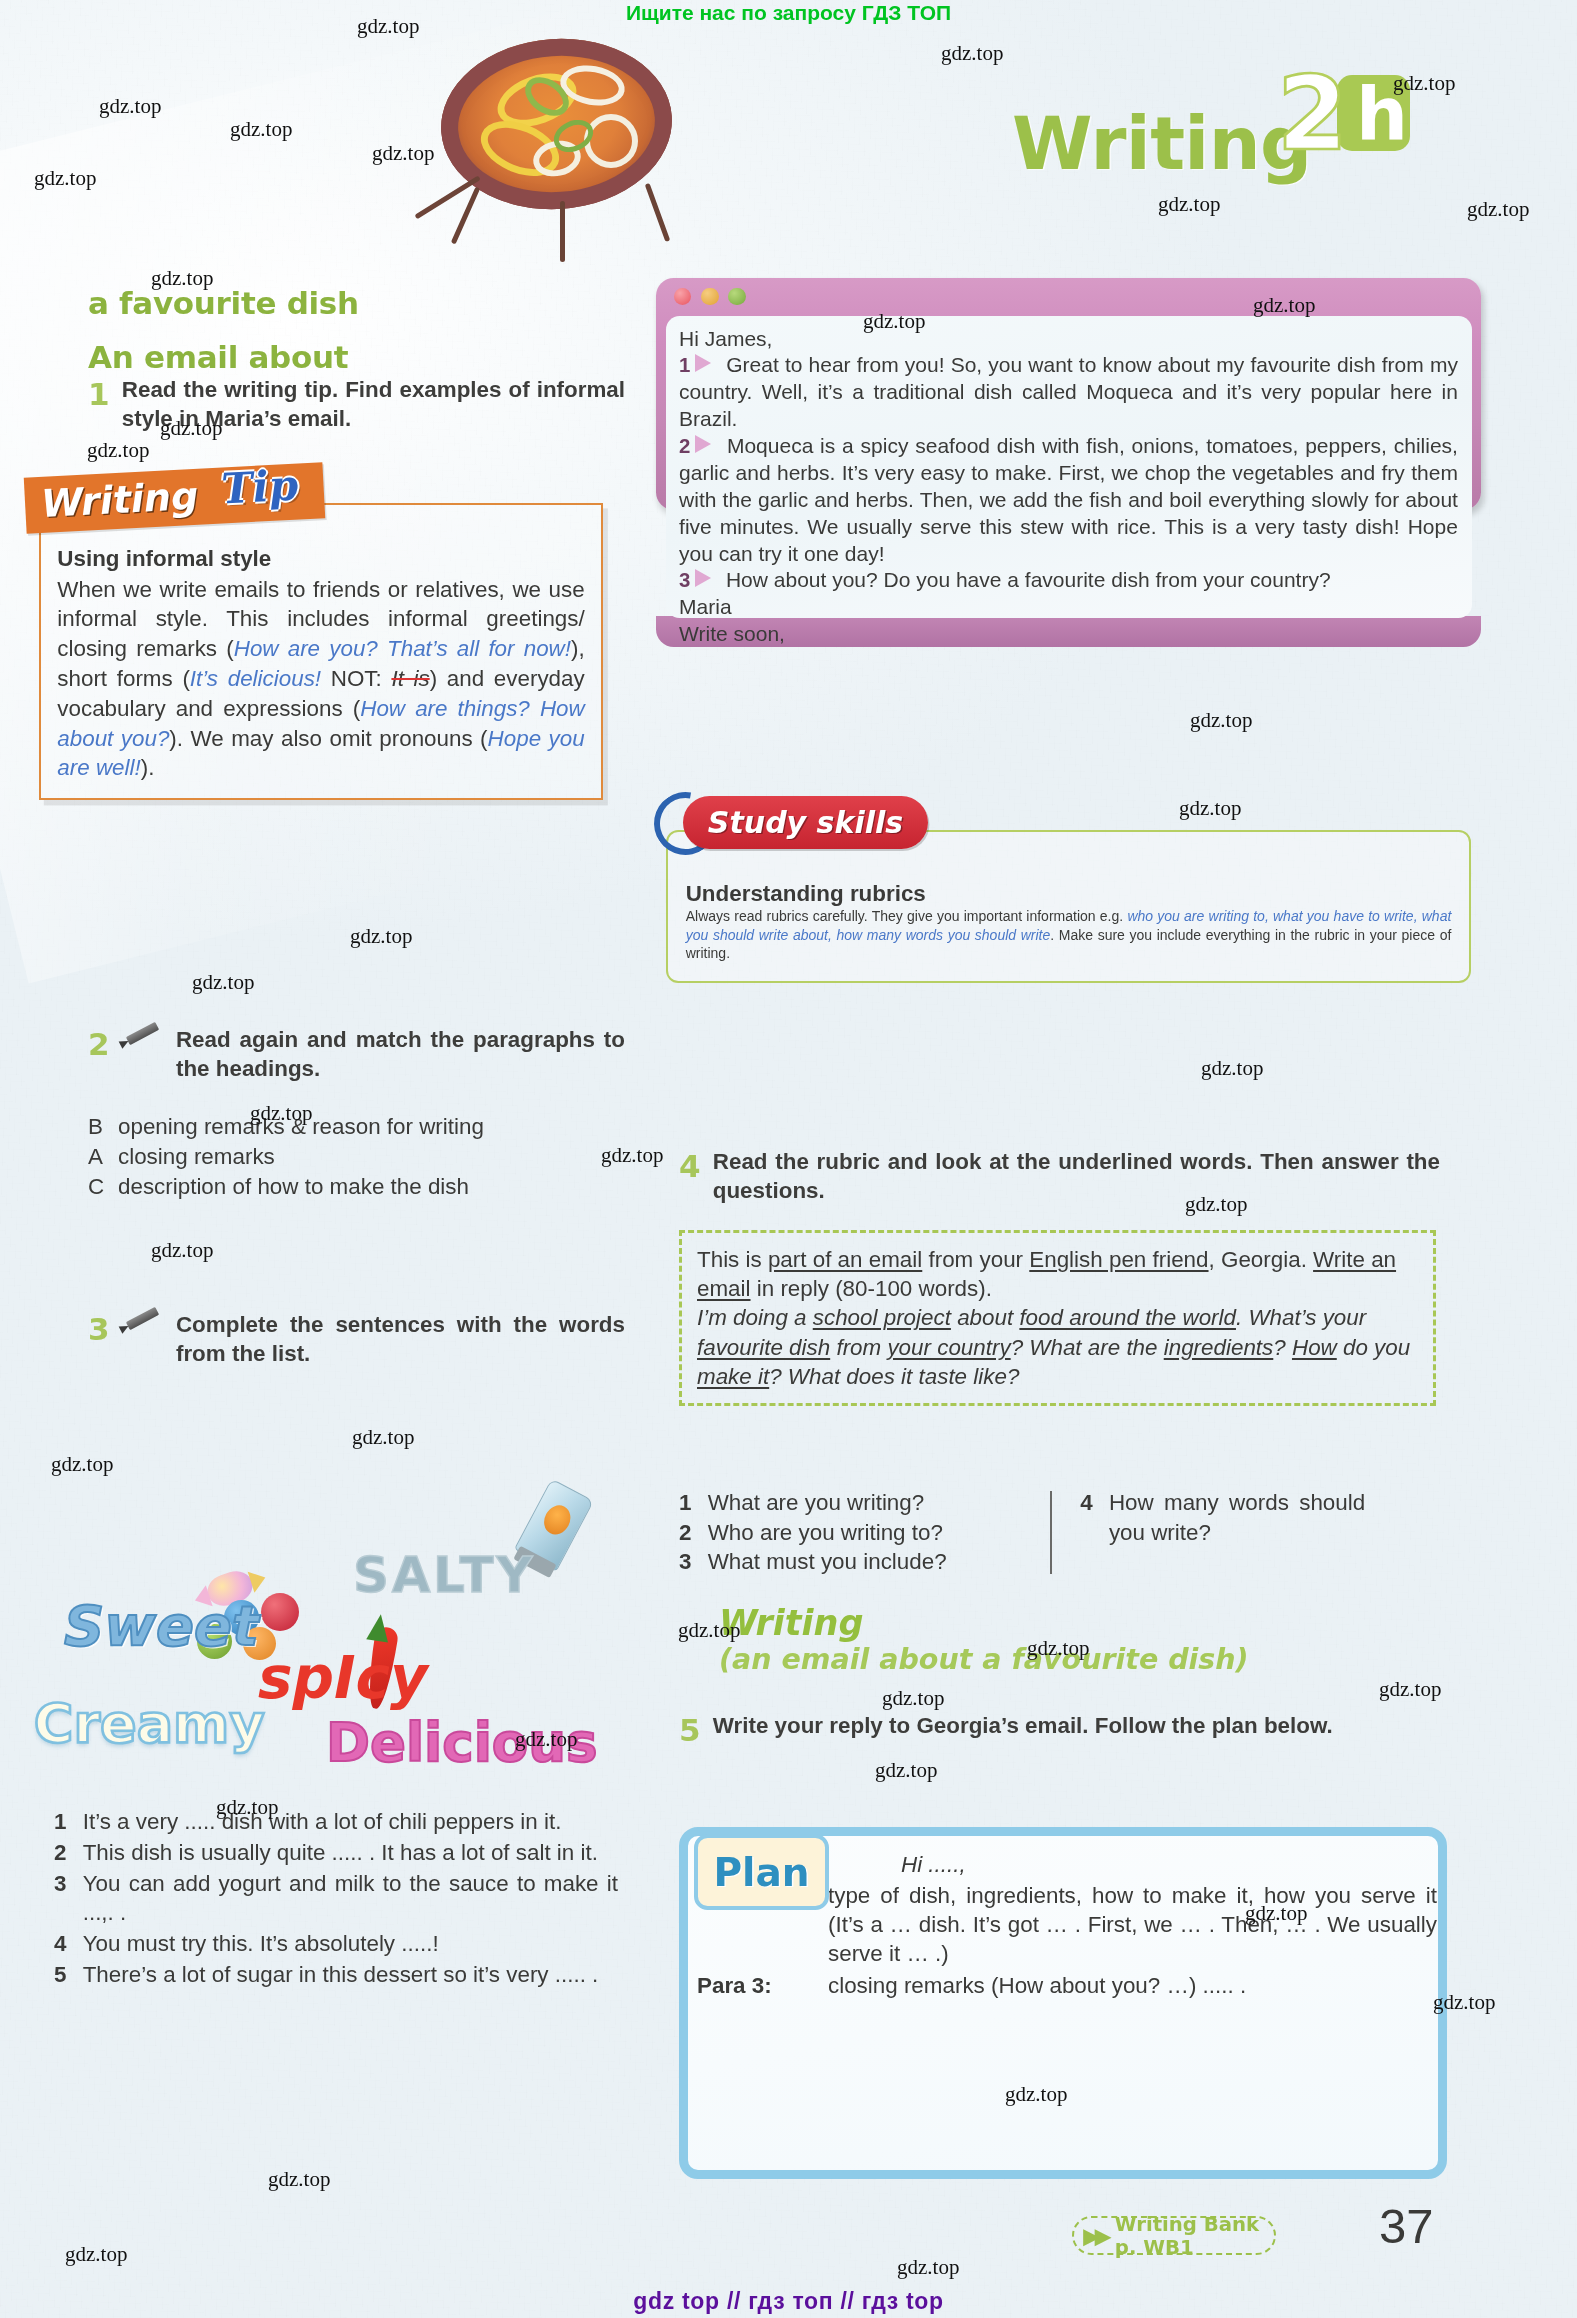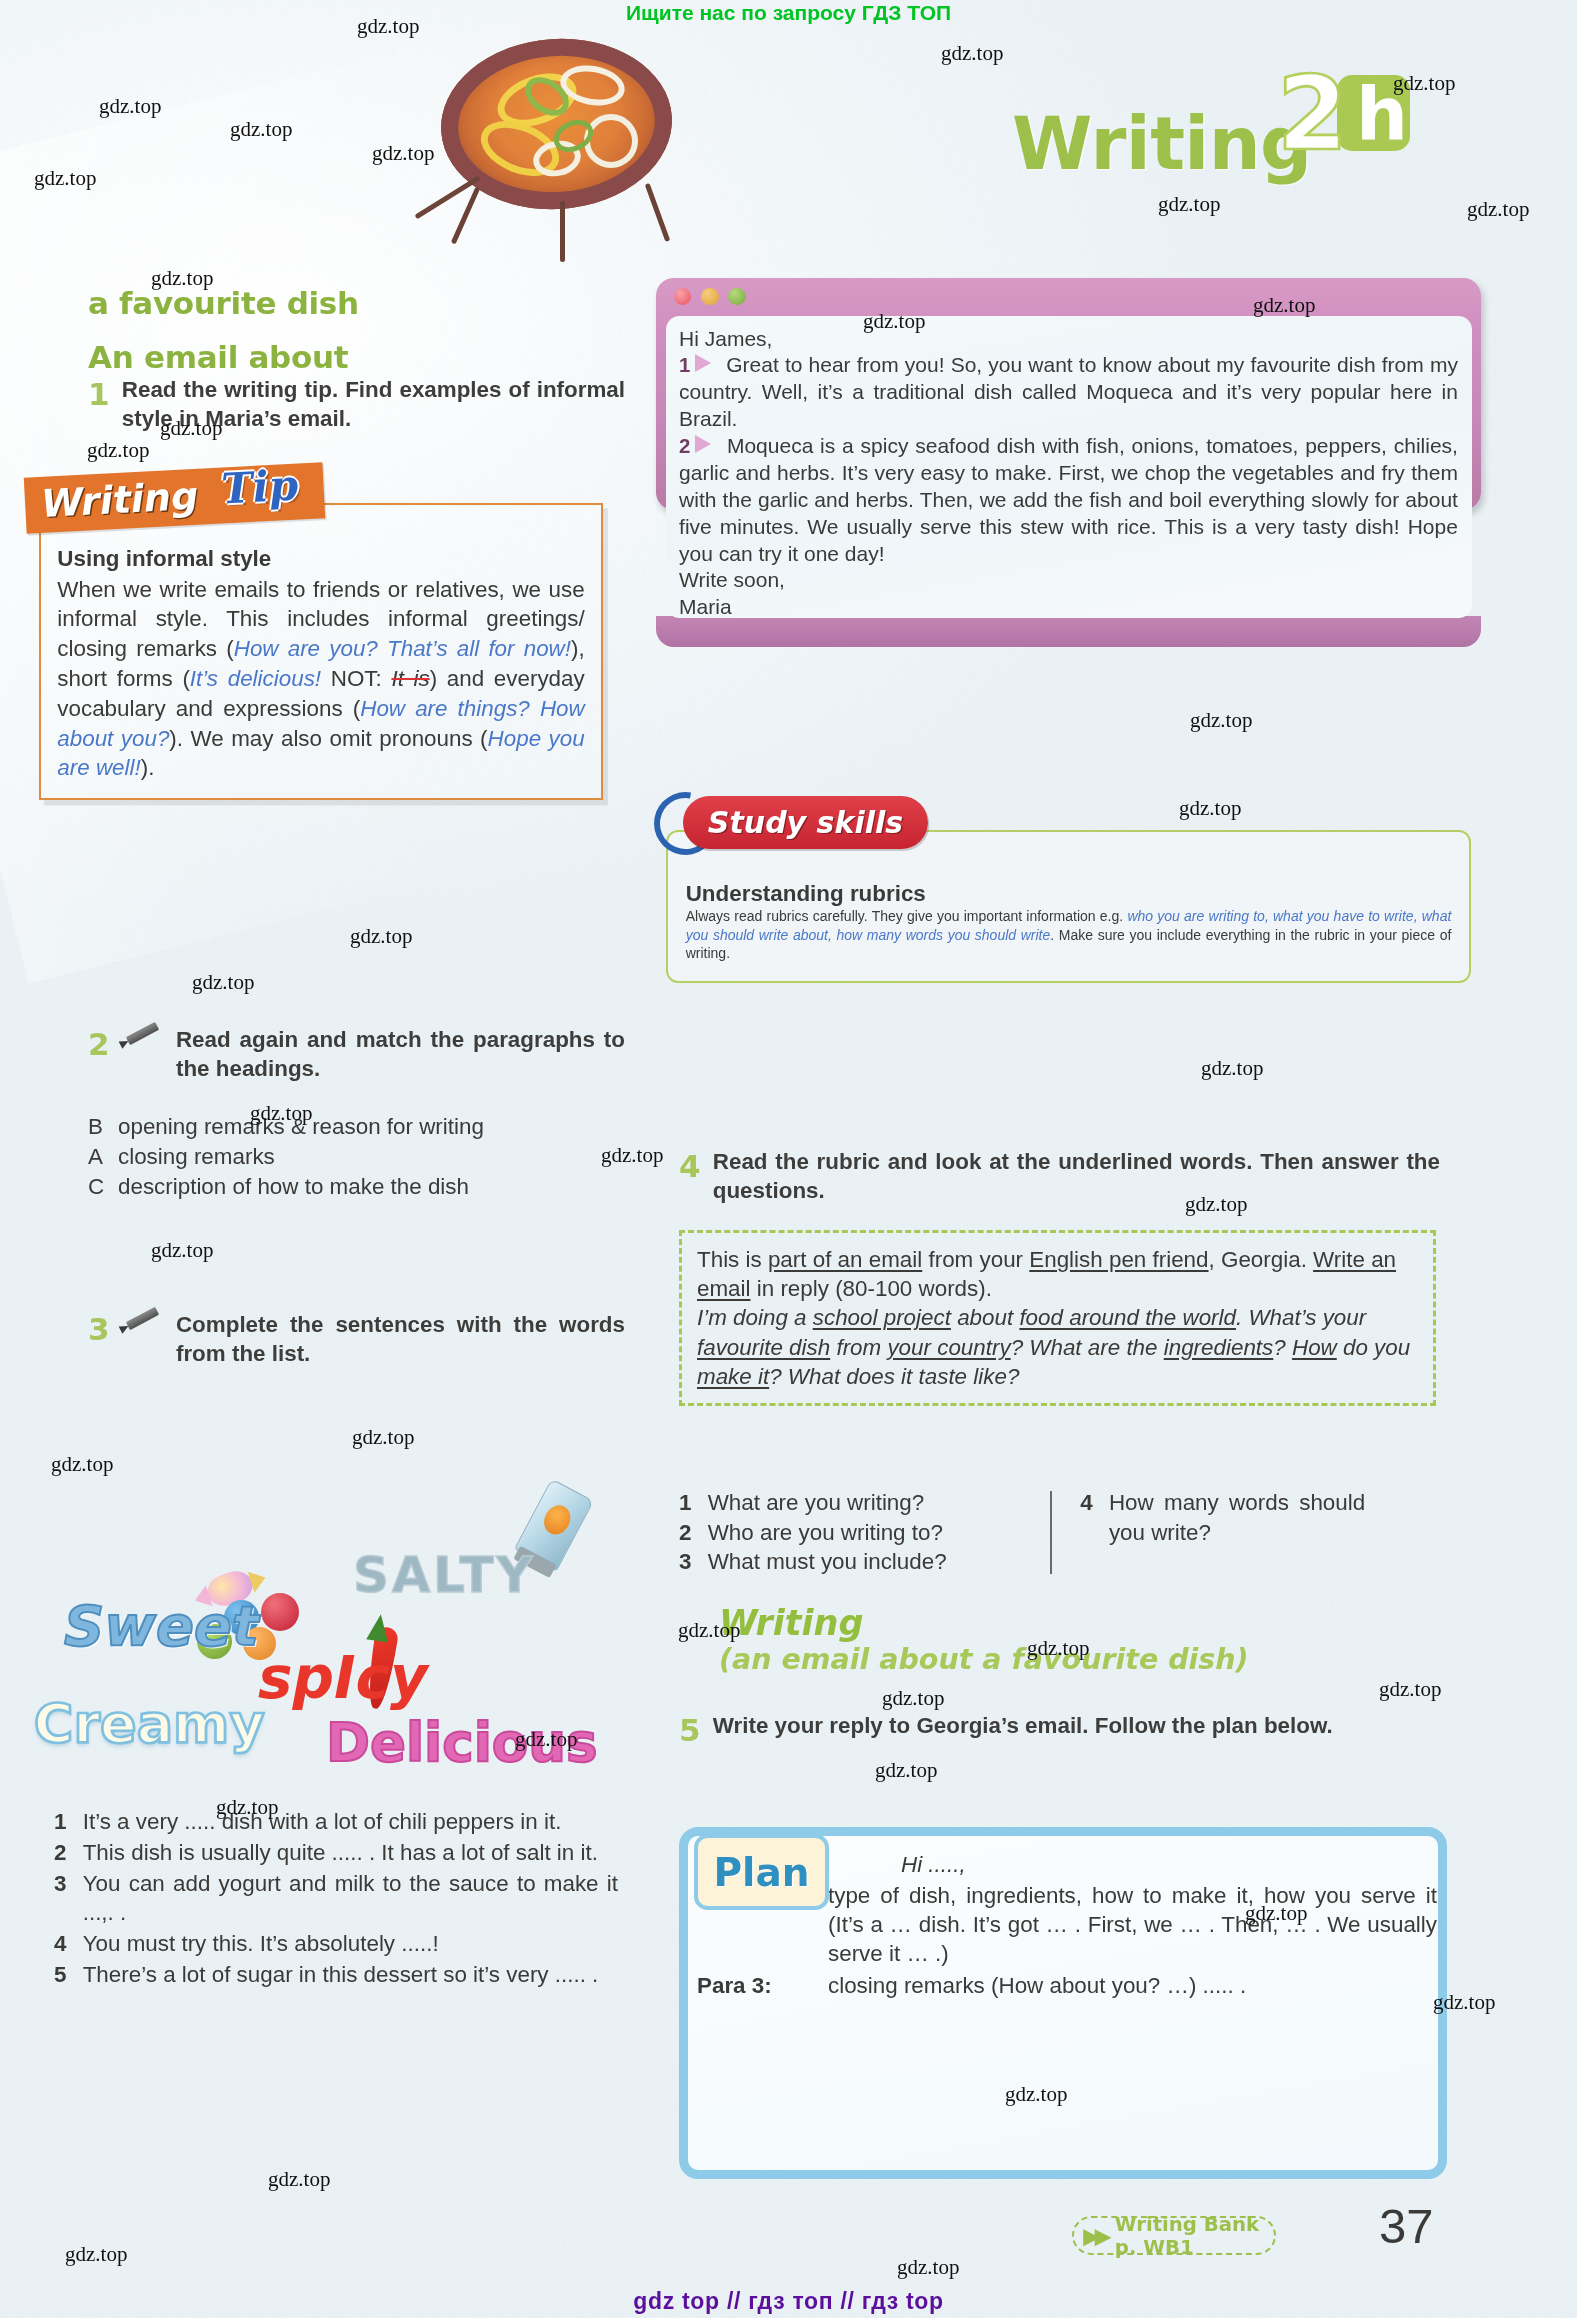--- a/index.html
+++ b/index.html
@@ -415,22 +415,26 @@
     <div class="email-body">
       <div class="email-text">Hi James,</div>
       <div class="email-text">
         <span class="pmark"><span>1</span><span class="tri"></span></span>
         <span>Great to hear from you! So, you want to know about my favourite dish from my country. Well, it’s a traditional dish called Moqueca and it’s very popular here in Brazil.</span>
       </div>
       <div class="email-text">
         <span class="pmark"><span>2</span><span class="tri"></span></span>
         <span>Moqueca is a spicy seafood dish with fish, onions, tomatoes, peppers, chilies, garlic and herbs. It’s very easy to make. First, we chop the vegetables and fry them with the garlic and herbs. Then, we add the fish and boil everything slowly for about five minutes. We usually serve this stew with rice. This is a very tasty dish! Hope you can try it one day!</span>
       </div>
+      <div class="email-text">
+        <span class="pmark"><span>3</span><span class="tri"></span></span>
+        <span>How about you? Do you have a favourite dish from your country?</span>
+      </div>
+      <div class="email-text">Maria</div>
       <div class="email-text">Write soon,</div>
-      <div class="email-text">Maria</div>
     </div>
   </div>
 
   <div class="ss-c"></div>
   <div class="ss-tab">
     <span>Study skills</span>
   </div>
   <div class="ss-box">
     <div class="ss-h">Understanding rubrics</div>
     <div class="ss-p">

